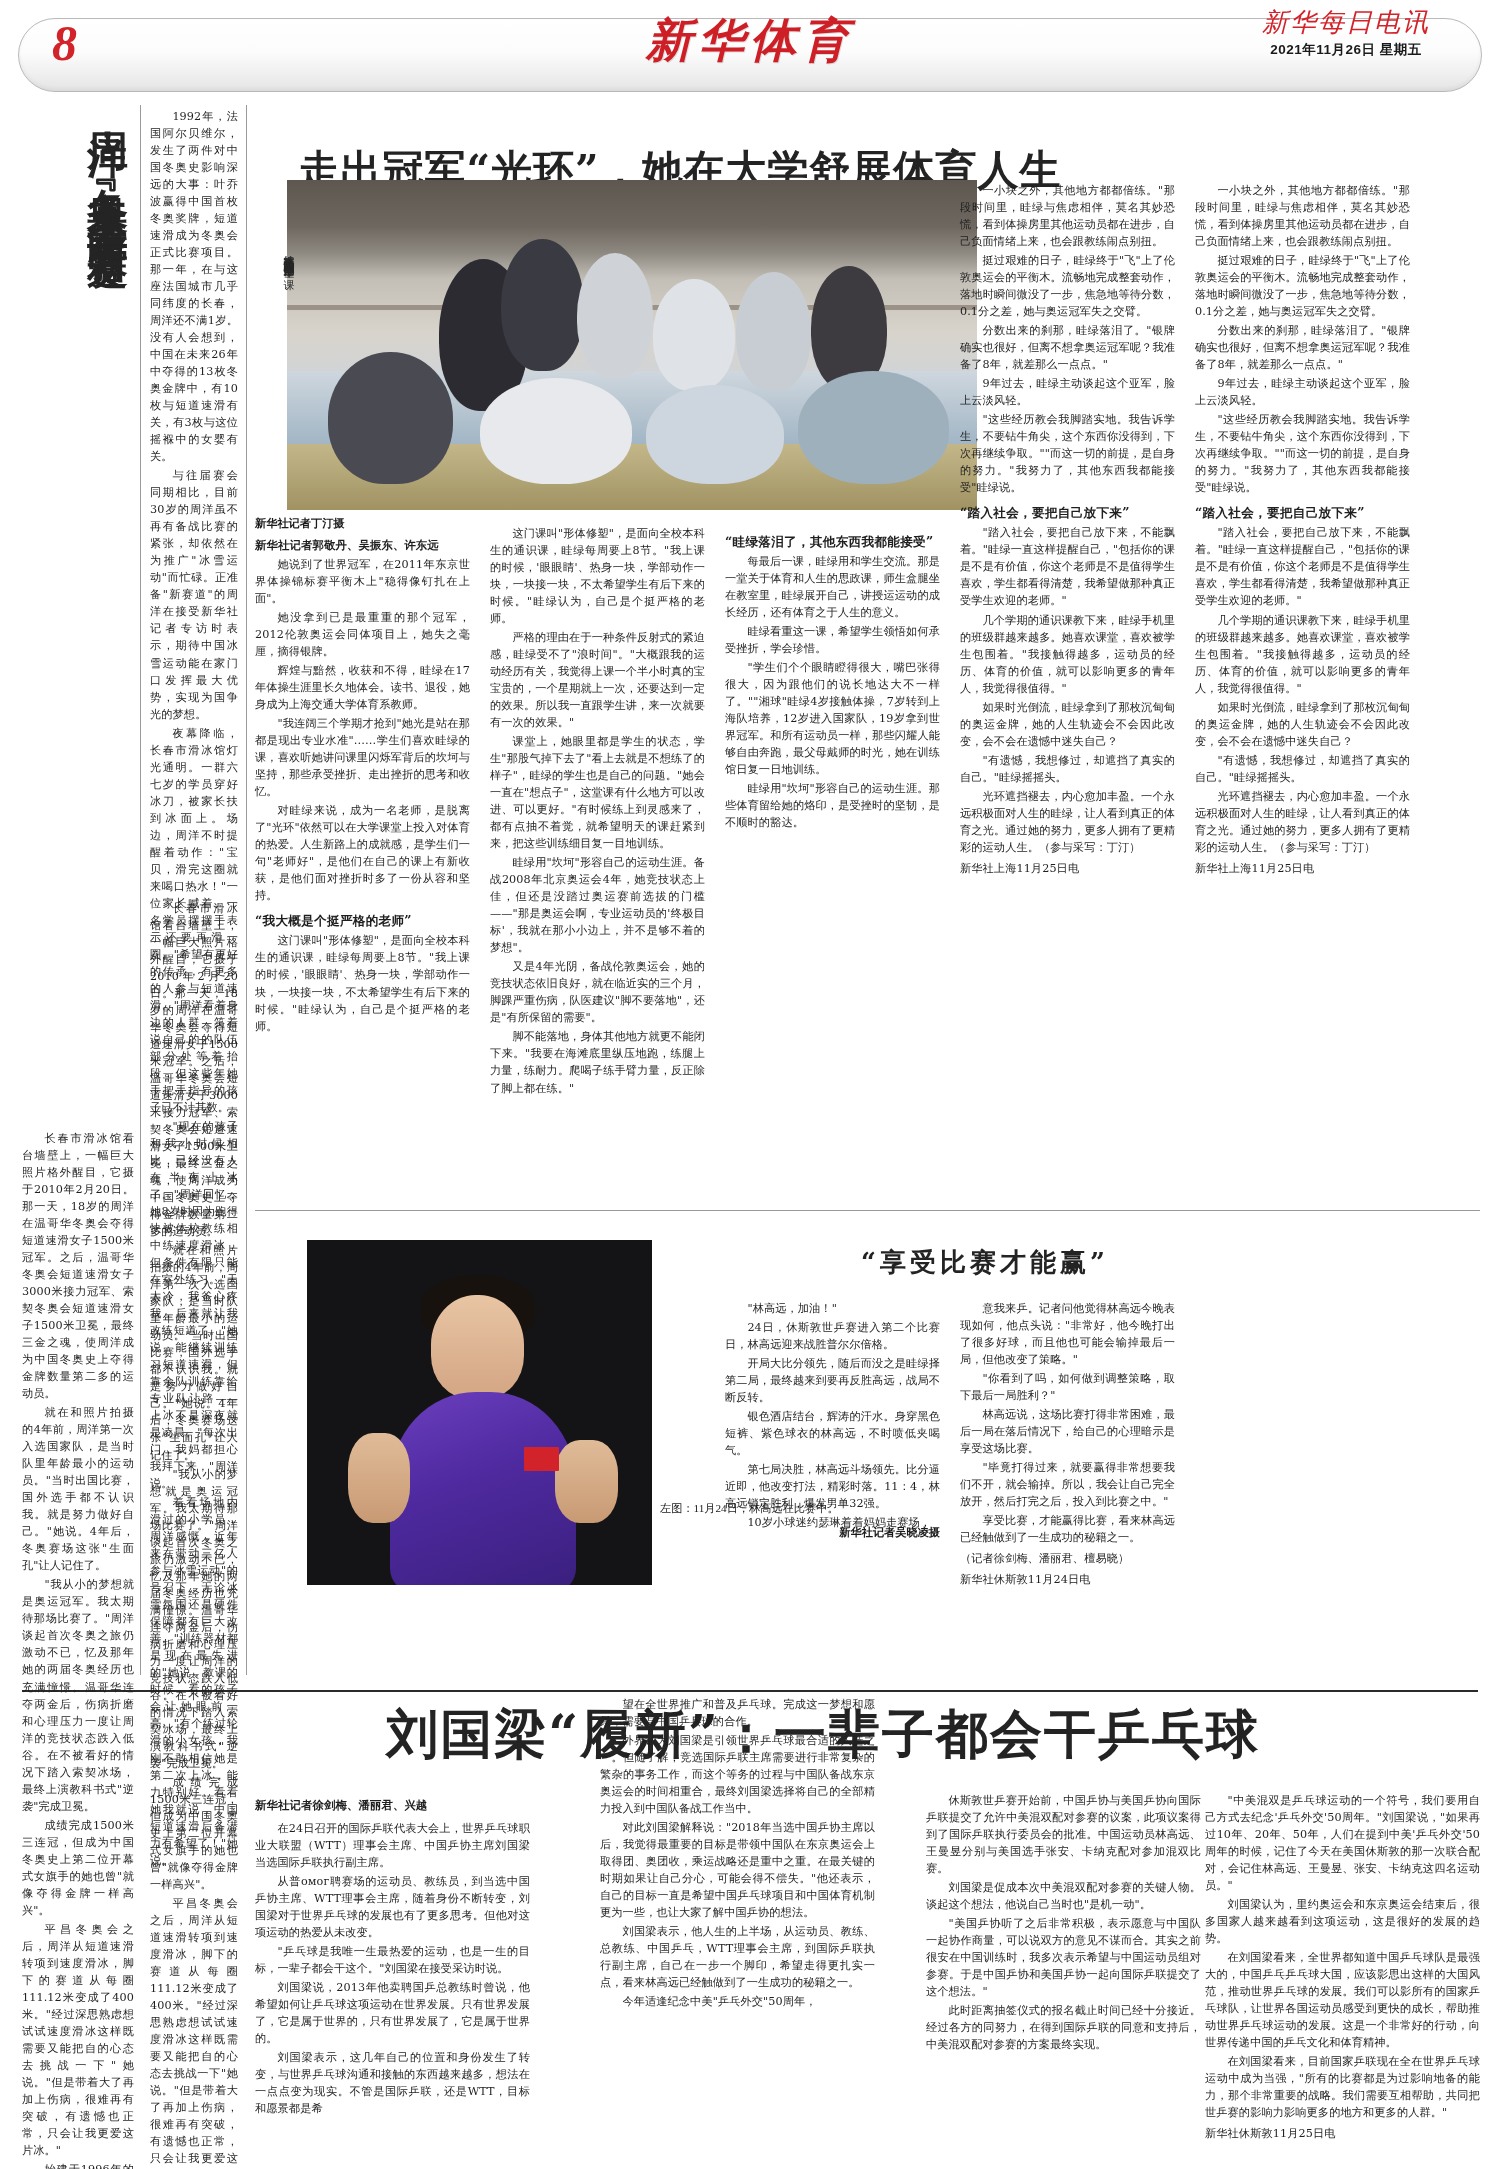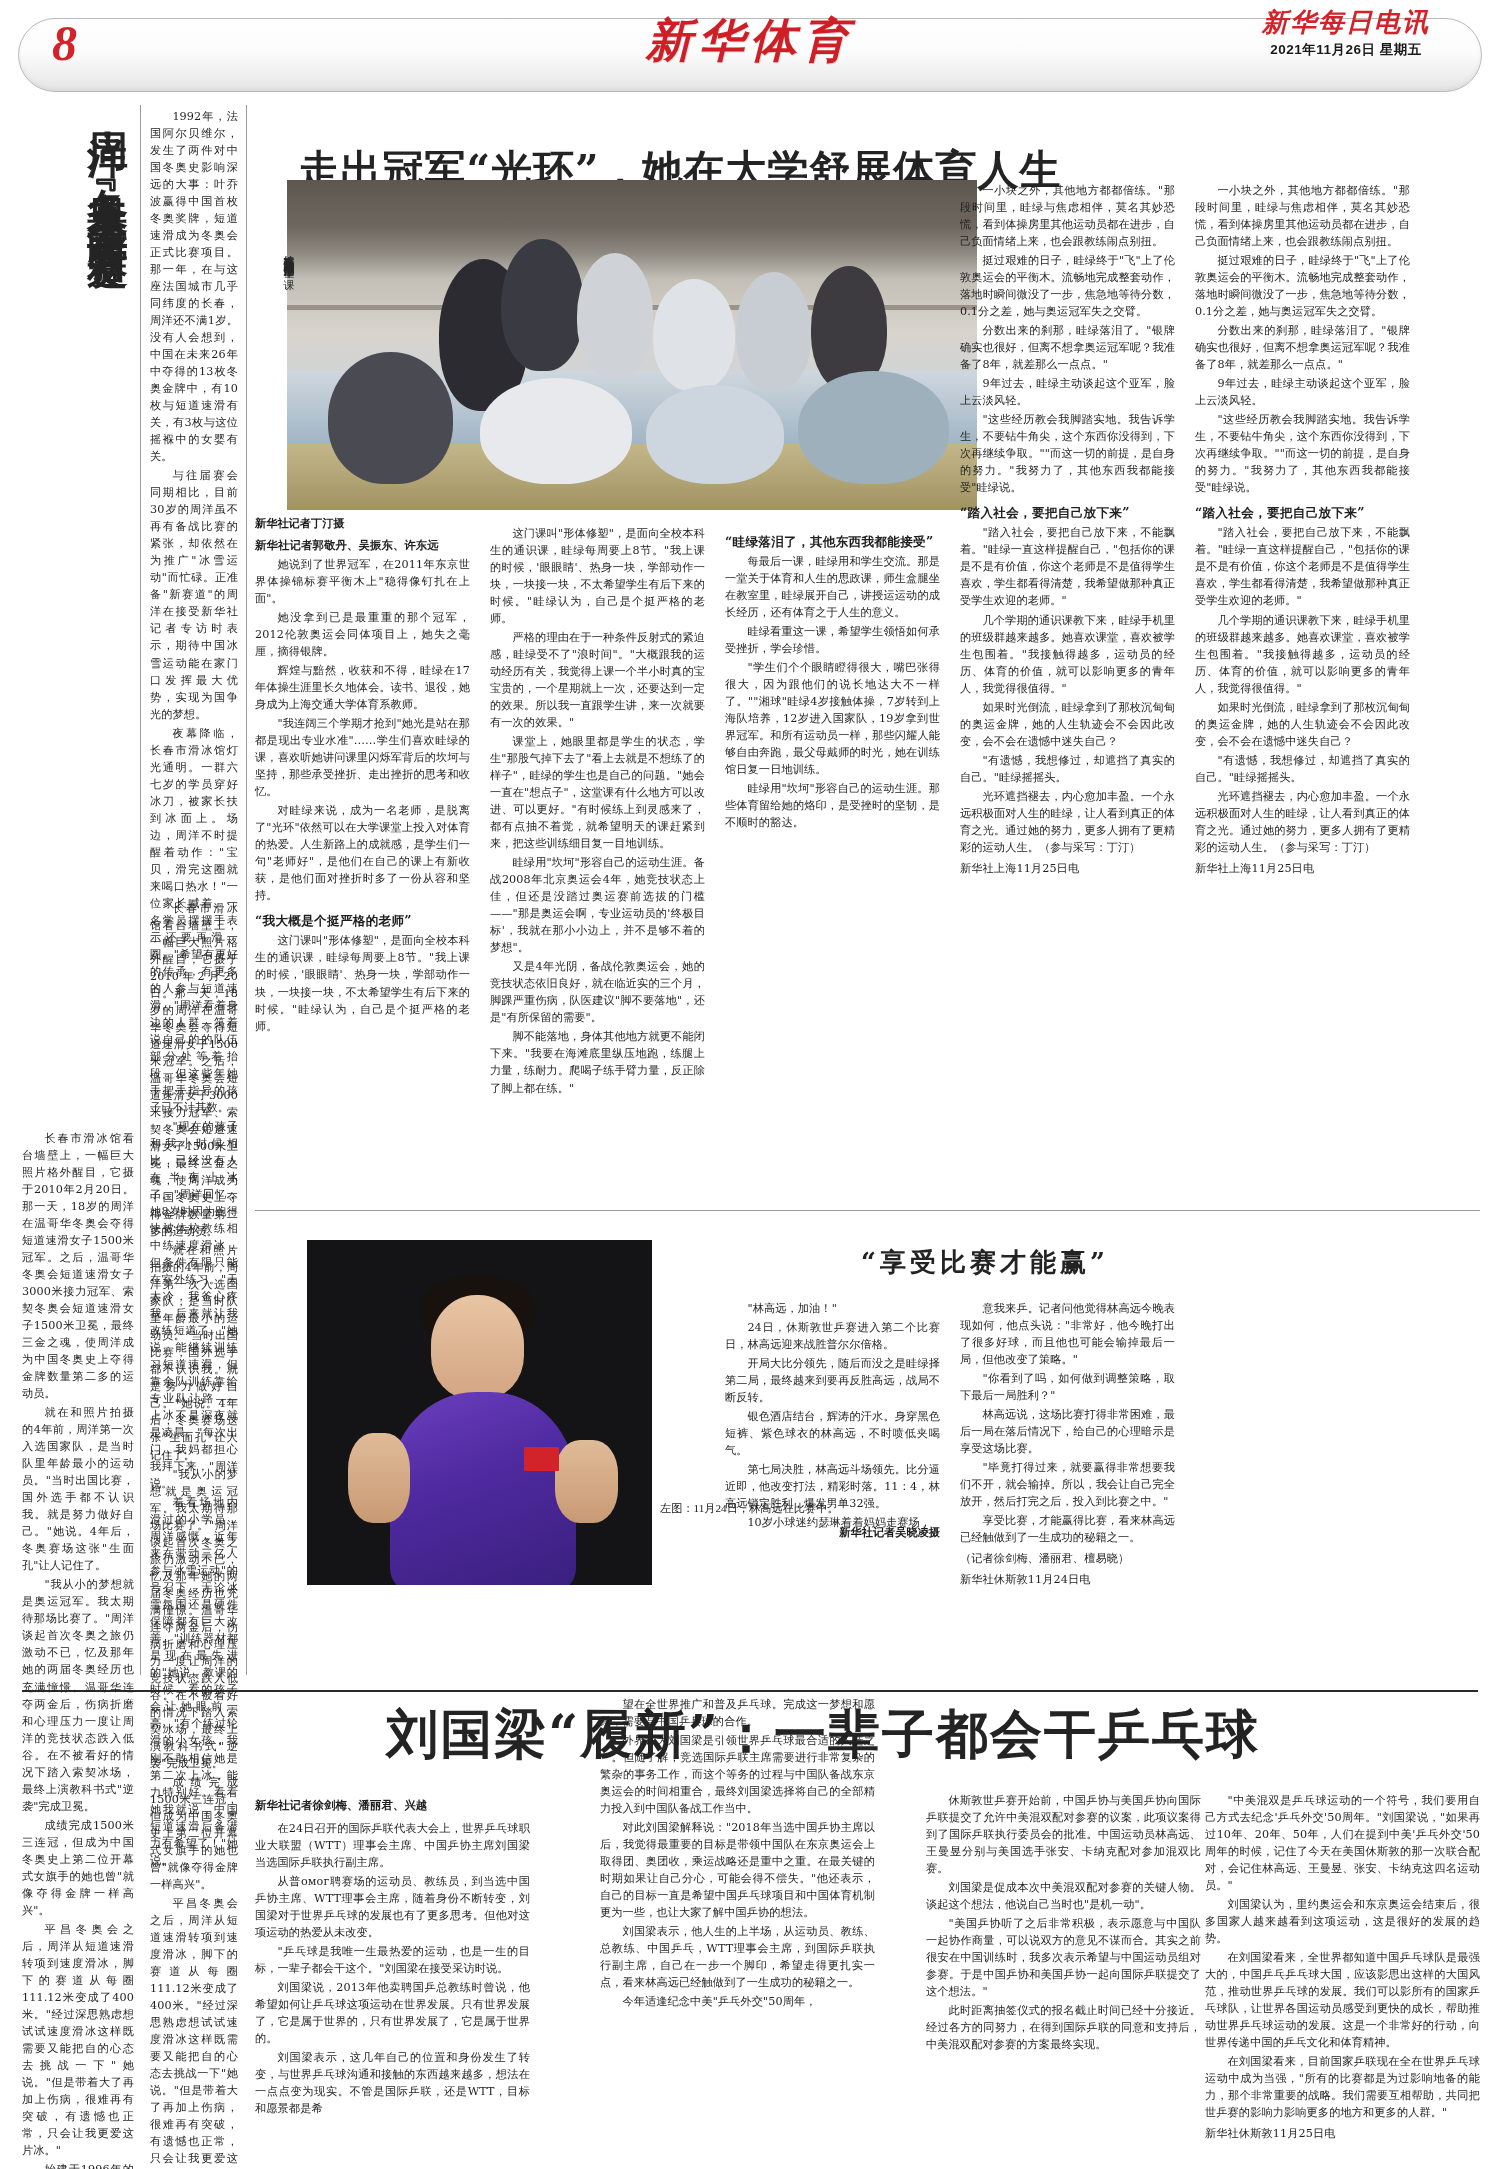--- a/index.html
+++ b/index.html
@@ -33,21 +33,21 @@
     font-size: 46px; font-weight: bold; font-style: italic;
     color: #cf1f26;
     letter-spacing: 6px;
     text-shadow: 1px 1px 0 rgba(0,0,0,.12);
   }
   .masthead-right {
     position: absolute; right: 34px; top: 8px; text-align: center; width: 240px;
   }
   .brand-cn {
     font-family: "DejaVu Serif", serif;
-    font-size: 26px; font-weight: bold; font-style: italic;
+    font-size: 26px; font-weight: normal; font-style: italic;
     color: #d2232a; letter-spacing: 2px; line-height: 1.1;
   }
   .brand-date {
     font-family: "Liberation Sans", sans-serif;
     font-size: 13.5px; font-weight: bold; color: #1a1a1a;
     letter-spacing: .5px; margin-top: 4px;
   }
 
   
   .vheadline {

